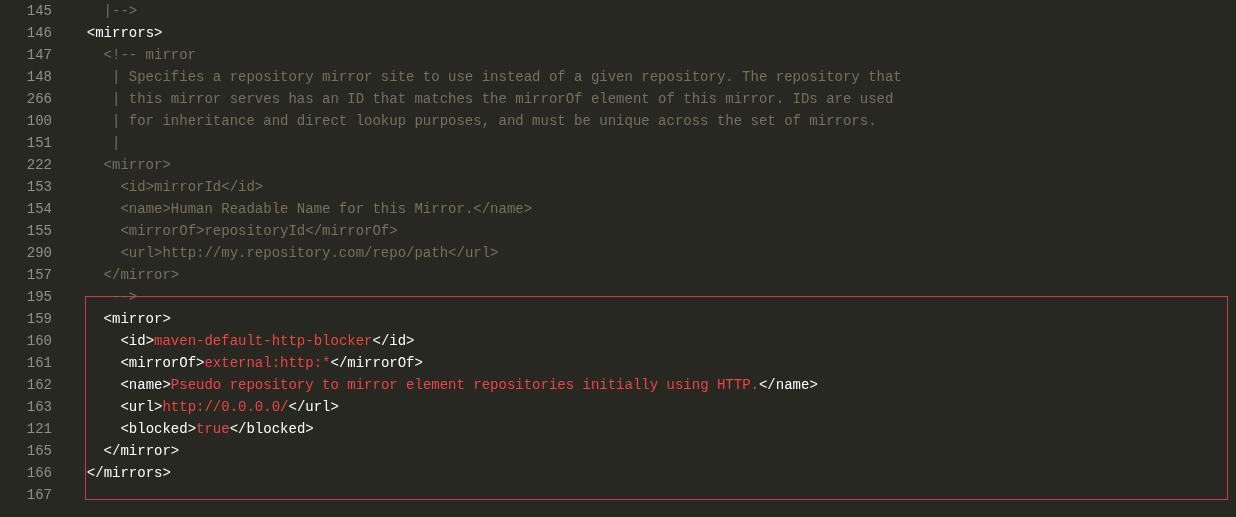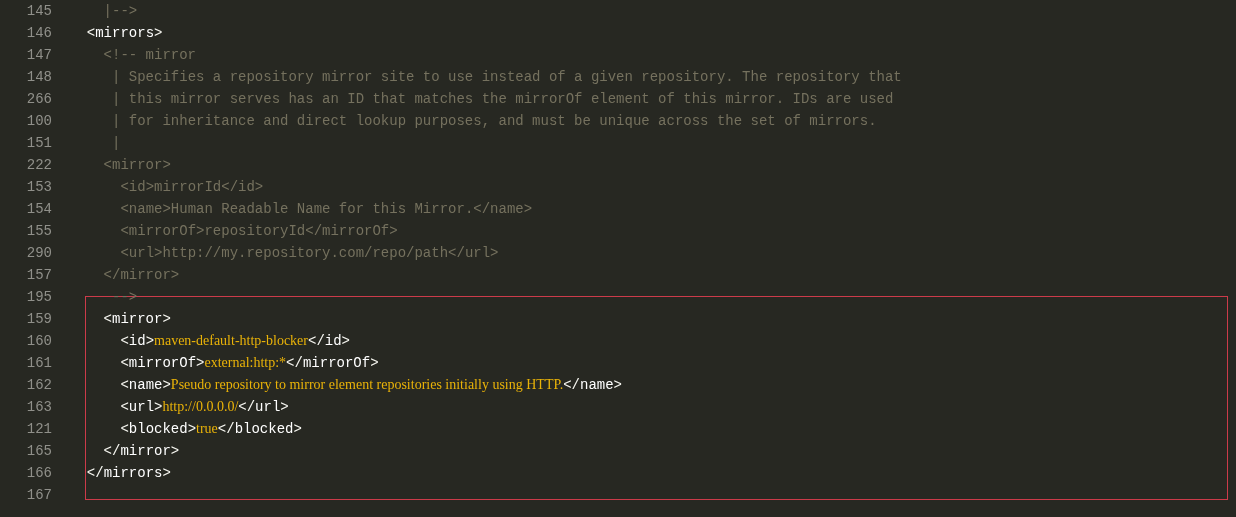--- a/index.html
+++ b/index.html
@@ -39,21 +39,21 @@
     z-index: 2;
   }
   .row {
     height: 22px;
     line-height: 22px;
     white-space: pre;
   }
   .c-comment { color: #75715e; }
   .c-punct   { color: #f8f8f2; }
   .c-tag     { color: #ffffff; }
-  .c-text    { color: #eab308; font-family: Liberation Serif, serif; }
+  .c-text    { color: #ef4444; }
   .hl-box {
     position: absolute;
     border: 1px solid #cc3b4a;
     z-index: 1;
     pointer-events: none;
   }
 </style>
 </head>
 <body>
 

